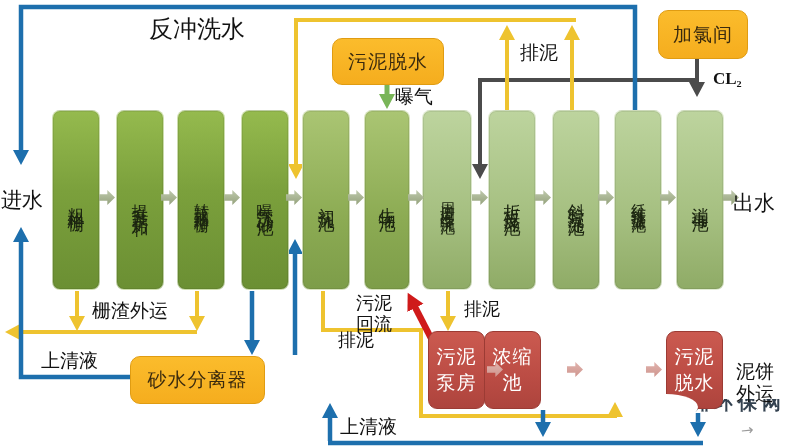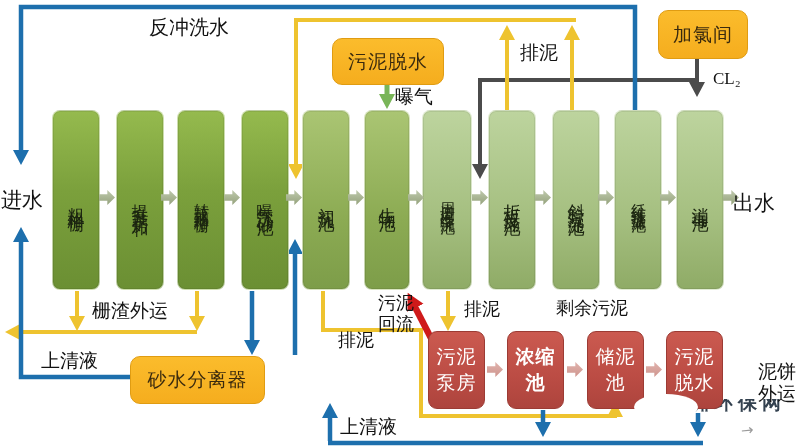--- a/index.html
+++ b/index.html
@@ -22,21 +22,21 @@
            background:linear-gradient(180deg,#cb5a50 0%,#bb4c44 60%,#ad443d 100%);
            border:1px solid #9c3b34;display:flex;align-items:center;justify-content:center;text-align:center;
            color:#ffffff;font-size:19px;line-height:1.35;letter-spacing:1px;padding:18px 5px;box-sizing:border-box;}
   
   .yellow-box{position:absolute;border-radius:10px;z-index:2;
               background:linear-gradient(180deg,#fbbc2c 0%,#f5ad1e 100%);
               border:1px solid #e09c12;display:flex;align-items:center;justify-content:center;
               color:#3a2a0e;font-size:19px;line-height:1.25;letter-spacing:1px;}
   
   .lbl{position:absolute;z-index:3;color:#121212;font-size:19px;line-height:1.15;white-space:nowrap;}
-  .lbl2{white-space:normal;text-align:right;margin-left:16px;}
+  .lbl2{white-space:normal;text-align:left;}
   
   .chev{position:absolute;width:16px;height:15px;z-index:2;
         clip-path:polygon(0 28%,52% 28%,52% 0,100% 50%,52% 100%,52% 72%,0 72%);}
   .chev-green{background:linear-gradient(180deg,#bfc9ac 0%,#94a27c 100%);top:190px;}
   .chev-pink {background:linear-gradient(180deg,#e0b3ad 0%,#cf958e 100%);top:362px;}
   
   .blob{position:absolute;background:#ffffff;border-radius:50%;z-index:4;}
   #watermark{position:absolute;left:666px;top:399px;width:126px;height:13px;overflow:hidden;z-index:1;}
   #watermark span{display:block;margin-top:-9px;font-size:19px;font-weight:bold;
                   letter-spacing:5px;color:#33414f;white-space:nowrap;}
@@ -145,56 +145,52 @@
   <div class="chev chev-green" style="left:408px;"></div>
   <div class="chev chev-green" style="left:472px;"></div>
   <div class="chev chev-green" style="left:535px;"></div>
   <div class="chev chev-green" style="left:598px;"></div>
   <div class="chev chev-green" style="left:660px;"></div>
   <div class="chev chev-green" style="left:723px;"></div>
 
   <div class="red-box" style="left:428px;">
       <span>污泥泵房</span>
     </div>
-  <div class="red-box" style="left:507px;font-weight:bold;">
+  <div class="red-box" style="left:484px;">
       <span>浓缩池</span>
-    </div>
-  <div class="red-box" style="left:587px;">
-      <span>储泥池</span>
     </div>
   <div class="red-box" style="left:666px;">
       <span>污泥脱水</span>
     </div>
 
   <div class="chev chev-pink" style="left:487px;"></div>
   <div class="chev chev-pink" style="left:567px;"></div>
   <div class="chev chev-pink" style="left:646px;"></div>
 
   <div class="yellow-box" style="left:332px;top:38px;width:110px;height:45px;">
       <span>污泥脱水</span>
     </div>
   <div class="yellow-box" style="left:658px;top:10px;width:88px;height:47px;">
       <span>加氯间</span>
     </div>
   <div class="yellow-box" style="left:130px;top:356px;width:133px;height:46px;">
       <span>砂水分离器</span>
     </div>
 
-  <div class="lbl" style="left:149px;top:16px;font-size:20px;">反冲洗水</div>
+  <div class="lbl" style="left:149px;top:16px;font-size:24px;">反冲洗水</div>
   <div class="lbl" style="left:520px;top:42px;">排泥</div>
   <div class="lbl" style="left:395px;top:86px;">曝气</div>
-  <div class="lbl" style="left:713px;top:69px;font-size:17px;">CL₂</div>
+  <div class="lbl" style="left:713px;top:69px;font-size:17px;font-weight:bold;">CL₂</div>
   <div class="lbl" style="left:1px;top:188px;font-size:21px;">进水</div>
   <div class="lbl" style="left:733px;top:191px;font-size:21px;">出水</div>
   <div class="lbl" style="left:92px;top:300px;">栅渣外运</div>
   <div class="lbl" style="left:41px;top:350px;">上清液</div>
   <div class="lbl" style="left:338px;top:330px;font-size:18px;">排泥</div>
   <div class="lbl lbl2" style="left:356px;top:293px;width:42px;font-size:18px;">污泥回流</div>
   <div class="lbl" style="left:464px;top:299px;font-size:18px;">排泥</div>
-  <div class="lbl" style="left:556px;top:298px;font-size:18px;">剩余污泥</div>
   <div class="lbl" style="left:340px;top:416px;">上清液</div>
   <div class="lbl lbl2" style="left:736px;top:361px;width:44px;">泥饼外运</div>
 
   <div class="blob" style="left:634px;top:394px;width:64px;height:26px;"></div>
   <div class="blob" style="left:628px;top:411px;width:28px;height:11px;transform:rotate(-18deg);"></div>
   <div id="watermark">
       <span>亚洲环保网</span>
     </div>
   <div id="wm-arrow">→</div>
 

